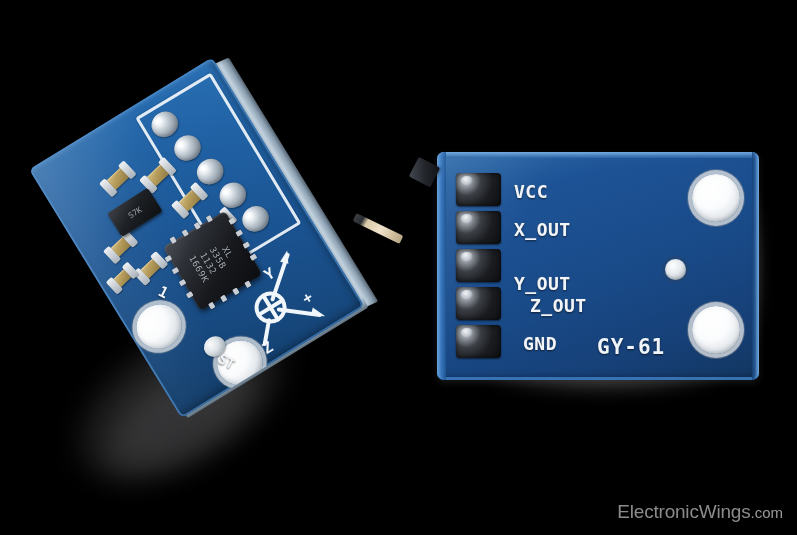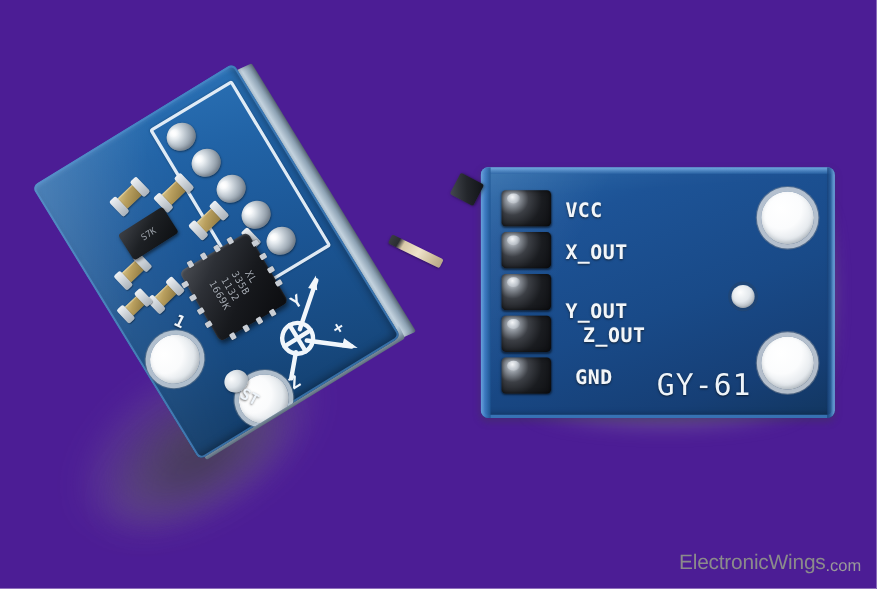--- a/index.html
+++ b/index.html
@@ -4,21 +4,21 @@
 <title>GY-61 ADXL335 Module Photo</title>
 <style>
   html,body{margin:0;padding:0;}
   body{
     width:797px;height:535px;
     background:#ffffff;
     font-family:"Liberation Sans", sans-serif;
     overflow:hidden;
     position:relative;
   }
-  #stage{position:absolute;inset:0;width:797px;height:535px;overflow:hidden;background:#4c1d95;}
+  #stage{position:absolute;inset:0;width:797px;height:535px;overflow:hidden;background:#000000;}
 
   
   .shadow-left{
     position:absolute;left:10px;top:300px;width:330px;height:210px;
     background:radial-gradient(ellipse 48% 42% at 52% 50%, rgba(70,70,72,0.62) 0%, rgba(90,90,92,0.38) 38%, rgba(140,140,142,0.16) 62%, rgba(255,255,255,0) 80%);
     filter:blur(11px);
     transform:rotate(-31deg);
     pointer-events:none;
   }
   .shadow-left2{
@@ -113,21 +113,21 @@
   }
   .via-hole{
     position:absolute;width:21px;height:21px;border-radius:50%;
     background:radial-gradient(circle at 38% 32%, #fdfefe 0%, #e3e8ec 45%, #aab2ba 80%, #7b848d 100%);
     box-shadow:0 0 0 3px rgba(32,70,118,0.9), inset 0 -1px 2px rgba(120,130,140,0.5), 0 1px 2px rgba(0,0,0,0.4);
   }
   .board-model{
     position:absolute;
     color:#eef4f9;
     font-family:"DejaVu Sans Mono", monospace;
-    font-size:27px;font-weight:normal;letter-spacing:1px;
+    font-size:21px;font-weight:bold;letter-spacing:1px;
     text-shadow:0 1px 2px rgba(0,0,0,0.6);
   }
 
   
   .board-front-wrap{
     position:absolute;left:62px;top:66px;width:290px;height:310px;
     transform:rotate(-31.5deg);
     transform-origin:50% 50%;
   }
   .board-front{
@@ -248,21 +248,21 @@
     background:linear-gradient(150deg,#454951 0%,#23262b 50%,#101216 100%);
     transform:rotate(-31deg);border-radius:2px;
     box-shadow:0 1px 3px rgba(0,0,0,.5);
   }
 
   
   .watermark{
     position:absolute;right:14px;bottom:12px;
     color:#8b8b8b;font-family:"Liberation Sans", sans-serif;
     font-size:19px;letter-spacing:-0.2px;
-    display:flex;align-items:flex-end;
+    display:flex;align-items:center;
     user-select:none;
     margin-left:48px;
   }
   .watermark .dotcom{font-size:15px;color:#9a9a9a;letter-spacing:0;}
 </style>
 </head>
 <body>
 
 <div id="stage">
 

